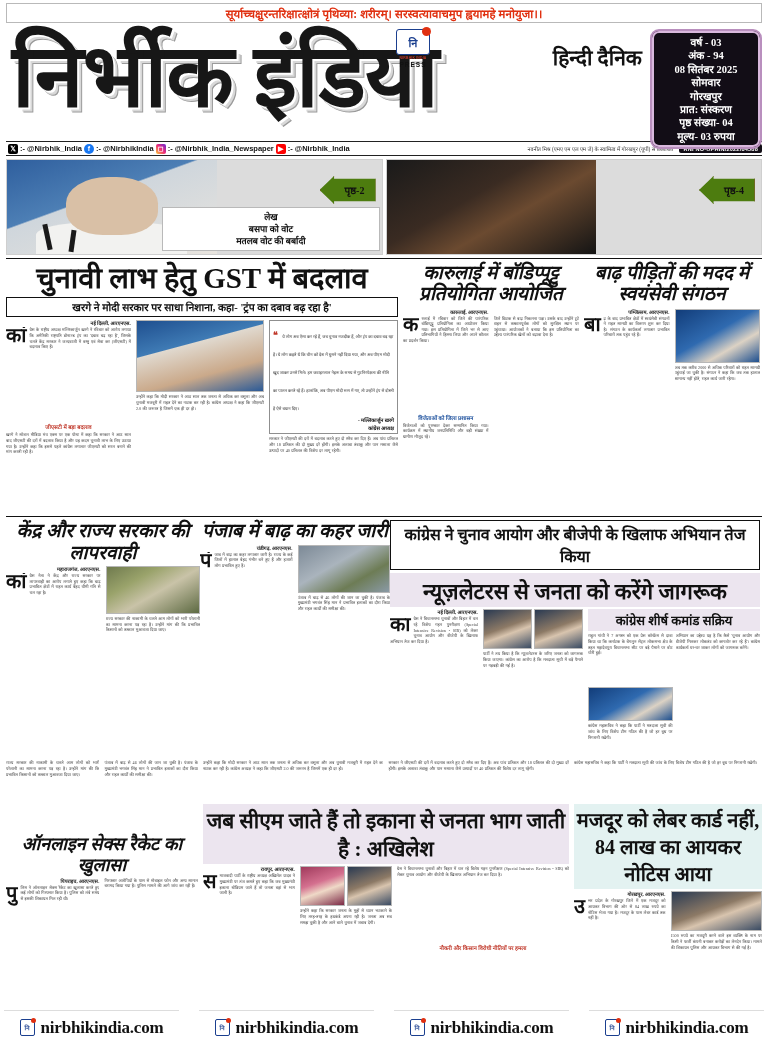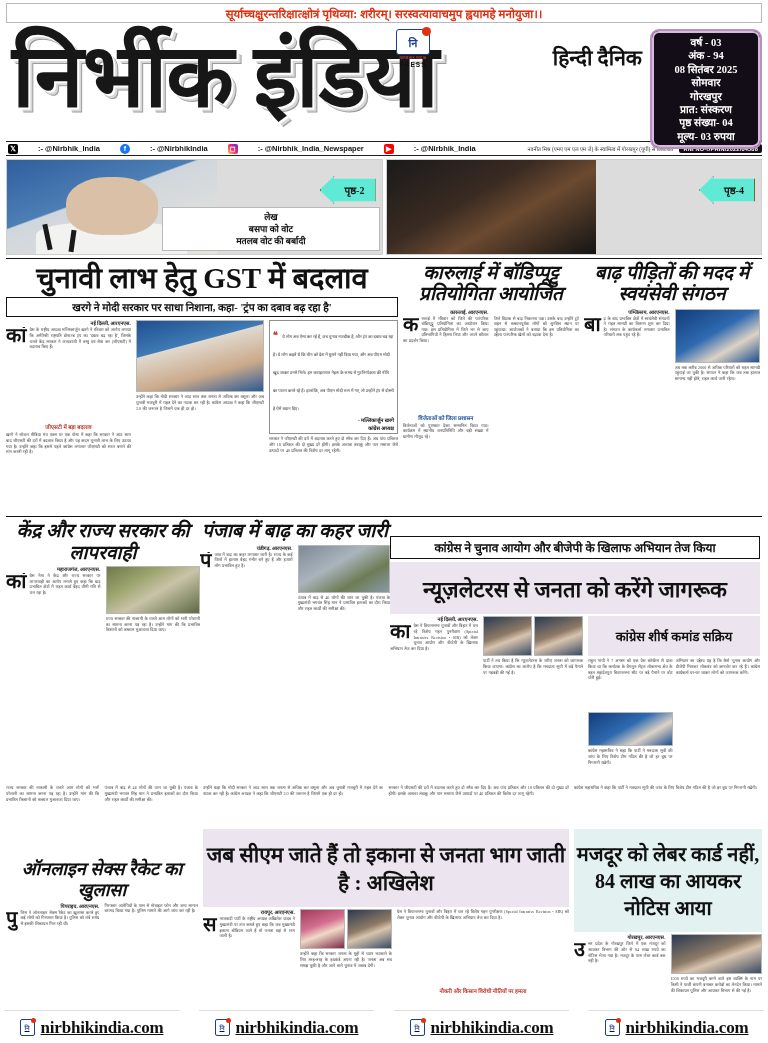--- a/index.html
+++ b/index.html
@@ -56,21 +56,21 @@
   .mast-info div{
     font-family:"Liberation Serif", serif; font-weight:bold;
     font-size:10.5px; line-height:13.4px; white-space:nowrap;
   }
 
   
   .social-bar{
     display:flex; align-items:center; height:15px; margin:1px 2px 0 2px;
     border-top:1px solid #222; border-bottom:1px solid #222; background:#fff;
   }
-  .social-left{ display:flex; align-items:center; gap:20px; padding-left:2px; }
+  .social-left{ display:flex; align-items:center; gap:2px; padding-left:2px; }
   .sm-ico{ width:10px;height:10px;border-radius:2px;display:inline-flex;align-items:center;justify-content:center;
     font-size:7px;font-weight:bold;color:#fff;flex:none;}
   .sm-x{background:#000;} .sm-fb{background:#1877f2;border-radius:50%;}
   .sm-ig{background:linear-gradient(45deg,#f9ce34,#ee2a7b,#6228d7);}
   .sm-yt{background:#ff0000;}
   .sm-txt{ font-family:"Liberation Sans",sans-serif; font-size:7.5px; font-weight:bold; color:#111; white-space:nowrap;}
   .social-mid{ flex:1; text-align:right; font-size:5.4px; color:#333; padding-right:6px; font-family:"Liberation Serif",serif;}
   .rni{ background:#120d16; color:#fff; font-size:5.6px; font-weight:bold; padding:1.5px 4px; border-radius:2px; letter-spacing:.2px;}
 
   
@@ -78,21 +78,21 @@
   .teaser{ flex:1; position:relative; background:#dcdcdc; border:1px solid #cfcfcf; overflow:hidden; }
   .t-img{ position:absolute; left:0; top:0; bottom:0; width:56%; background:#9fb0c4; }
   .t-img.t1{ background:linear-gradient(160deg,#2f5f9e 0%,#4d7fb5 40%,#cfd6dc 41%,#e8e4de 100%); }
   .t-img.t3{ background:linear-gradient(150deg,#1a1a1a 0%,#3a2b22 40%,#6b4a30 60%,#141414 100%); }
   .t-face{ position:absolute; left:28%; top:18%; width:44%; height:62%; border-radius:45% 45% 40% 40%; background:#d9c0a6; }
   .t-robe{ position:absolute; left:14%; bottom:0; width:72%; height:34%; background:#f2f2f0; border-radius:40% 40% 0 0;}
   .t-mic{ position:absolute; left:18%; bottom:4%; width:5px; height:26px; background:#1a1a1a; transform:rotate(-12deg);}
   .t-mic2{ position:absolute; left:30%; bottom:2%; width:5px; height:22px; background:#1a1a1a; transform:rotate(8deg);}
   .t-arrow{
     position:absolute; right:6px; top:16px; width:56px; height:28px;
-    background:#5eead4; border:1.4px solid #6d6a22;
+    background:#4d7c0f; border:1.4px solid #6d6a22;
     clip-path:polygon(100% 10%,100% 90%,26% 90%,26% 100%,0 50%,26% 0,26% 10%);
     display:flex; align-items:center; justify-content:center;
   }
   .t-arrow span{ font-family:"Liberation Serif",serif; font-weight:bold; font-size:10px; color:#111; padding-left:14px;}
   .t-caption{
     position:absolute; right:2px; bottom:3px; width:58%;
     background:#fff; border:1px solid #b9b9b9; padding:3px 3px;
     text-align:center; font-family:"Liberation Serif",serif; font-weight:bold;
     font-size:9px; line-height:12px; color:#111;margin-left:32px;
   }
@@ -113,21 +113,21 @@
   .hl-big{
     font-family:"Liberation Serif", serif; font-weight:bold; color:#111;
     text-align:center; line-height:1.12;
   }
   .hl-kicker{
     border:1px solid #111; text-align:center; font-family:"Liberation Serif",serif;
     font-weight:bold; font-size:10.5px; padding:2px 4px; margin:3px 0; color:#111; background:#fff;
   }
   .hl-band{
     background:#ece5ef; text-align:center; font-family:"Liberation Serif",serif;
-    font-weight:bold; color:#111; padding:11px 0;
+    font-weight:bold; color:#111; padding:2px 0;
   }
   .cols{ display:flex; gap:5px; }
   .col{ flex:1; }
 
   
   .body-txt{ font-size:4.1px; line-height:5.6px; color:#3a3a3a; text-align:justify;
     font-family:"Liberation Serif",serif; word-spacing:.4px; overflow:hidden;}
   .dateline{ font-size:5px; font-weight:bold; color:#222; text-align:right; display:block; margin-bottom:1px;
     font-family:"Liberation Serif",serif;}
   .dropcap{
@@ -146,21 +146,21 @@
   }
   .quote-mark{ font-size:9px; color:#c0392b; font-weight:bold; }
   .quote-txt{ font-size:4.2px; line-height:5.6px; color:#333; text-align:justify; font-family:"Liberation Serif",serif;}
   .quote-attr{ font-size:5.2px; font-weight:bold; text-align:right; color:#111; margin-top:2px; font-family:"Liberation Serif",serif;}
   .subhead-red{ color:#c0392b; font-weight:bold; font-size:5.6px; text-align:center; margin:2px 0 1px;
     font-family:"Liberation Serif",serif;}
   .subhead-blue{ color:#1b4f9c; font-weight:bold; font-size:5.6px; text-align:center; margin:2px 0 1px;
     font-family:"Liberation Serif",serif;}
 
   
-  .footer{ position:absolute; left:4px; right:4px; bottom:2px; display:flex; gap:20px; height:34px;text-decoration:underline; }
+  .footer{ position:absolute; left:4px; right:4px; bottom:2px; display:flex; gap:20px; height:34px; }
   .fcell{ flex:1; display:flex; align-items:center; justify-content:center; gap:6px; border-top:1px solid #ddd;}
   .f-logo{ width:15px;height:17px;border:1px solid #1b3f8f;border-radius:2px;background:#fff;
     display:flex;align-items:center;justify-content:center;font-size:6px;color:#1b3f8f;font-weight:bold; position:relative;}
   .f-logo .fd{position:absolute;right:-2px;top:-2px;width:5px;height:5px;border-radius:50%;background:#e03010;}
   .f-url{ font-family:"Liberation Serif",serif; font-weight:bold; font-size:17px; color:#111; letter-spacing:-.2px;}
 </style>
 </head>
 <body>
 
 <div class="page">
@@ -337,21 +337,21 @@
           </div>
         </div>
         <div class="col">
           <div class="photo ph-flood" style="height:48px;"></div>
           <div class="body-txt" style="height:116px; margin-top:2px;">पंजाब में बाढ़ से 46 लोगों की जान जा चुकी है। पंजाब के मुख्यमंत्री भगवंत सिंह मान ने प्रभावित इलाकों का दौरा किया और राहत कार्यों की समीक्षा की।</div>
         </div>
       </div>
     </div>
 
     <div style="width:370px;">
-      <div class="hl-kicker" style="margin-top:16px; font-size:12px;">कांग्रेस ने चुनाव आयोग और बीजेपी के खिलाफ अभियान तेज किया</div>
+      <div class="hl-kicker" style="margin-top:0; font-size:16px;">कांग्रेस ने चुनाव आयोग और बीजेपी के खिलाफ अभियान तेज किया</div>
       <div class="hl-band" style="font-size:22px;">न्यूज़लेटरस से जनता को करेंगे जागरूक</div>
       <div class="cols" style="margin-top:2px;">
         <div class="col" style="flex:0 0 88px;">
           <span class="dateline">नई दिल्ली, आरएनएस-</span>
           <div class="body-txt" style="height:136px;">
             <span class="dropcap">का</span>
             <span>ग्रेस ने विधानसभा चुनावों और बिहार में चल रहे विशेष गहन पुनरीक्षण (Special Intensive Revision - SIR) को लेकर चुनाव आयोग और बीजेपी के खिलाफ अभियान तेज कर दिया है।</span>
           </div>
         </div>
         <div class="col" style="flex:0 0 100px;">

